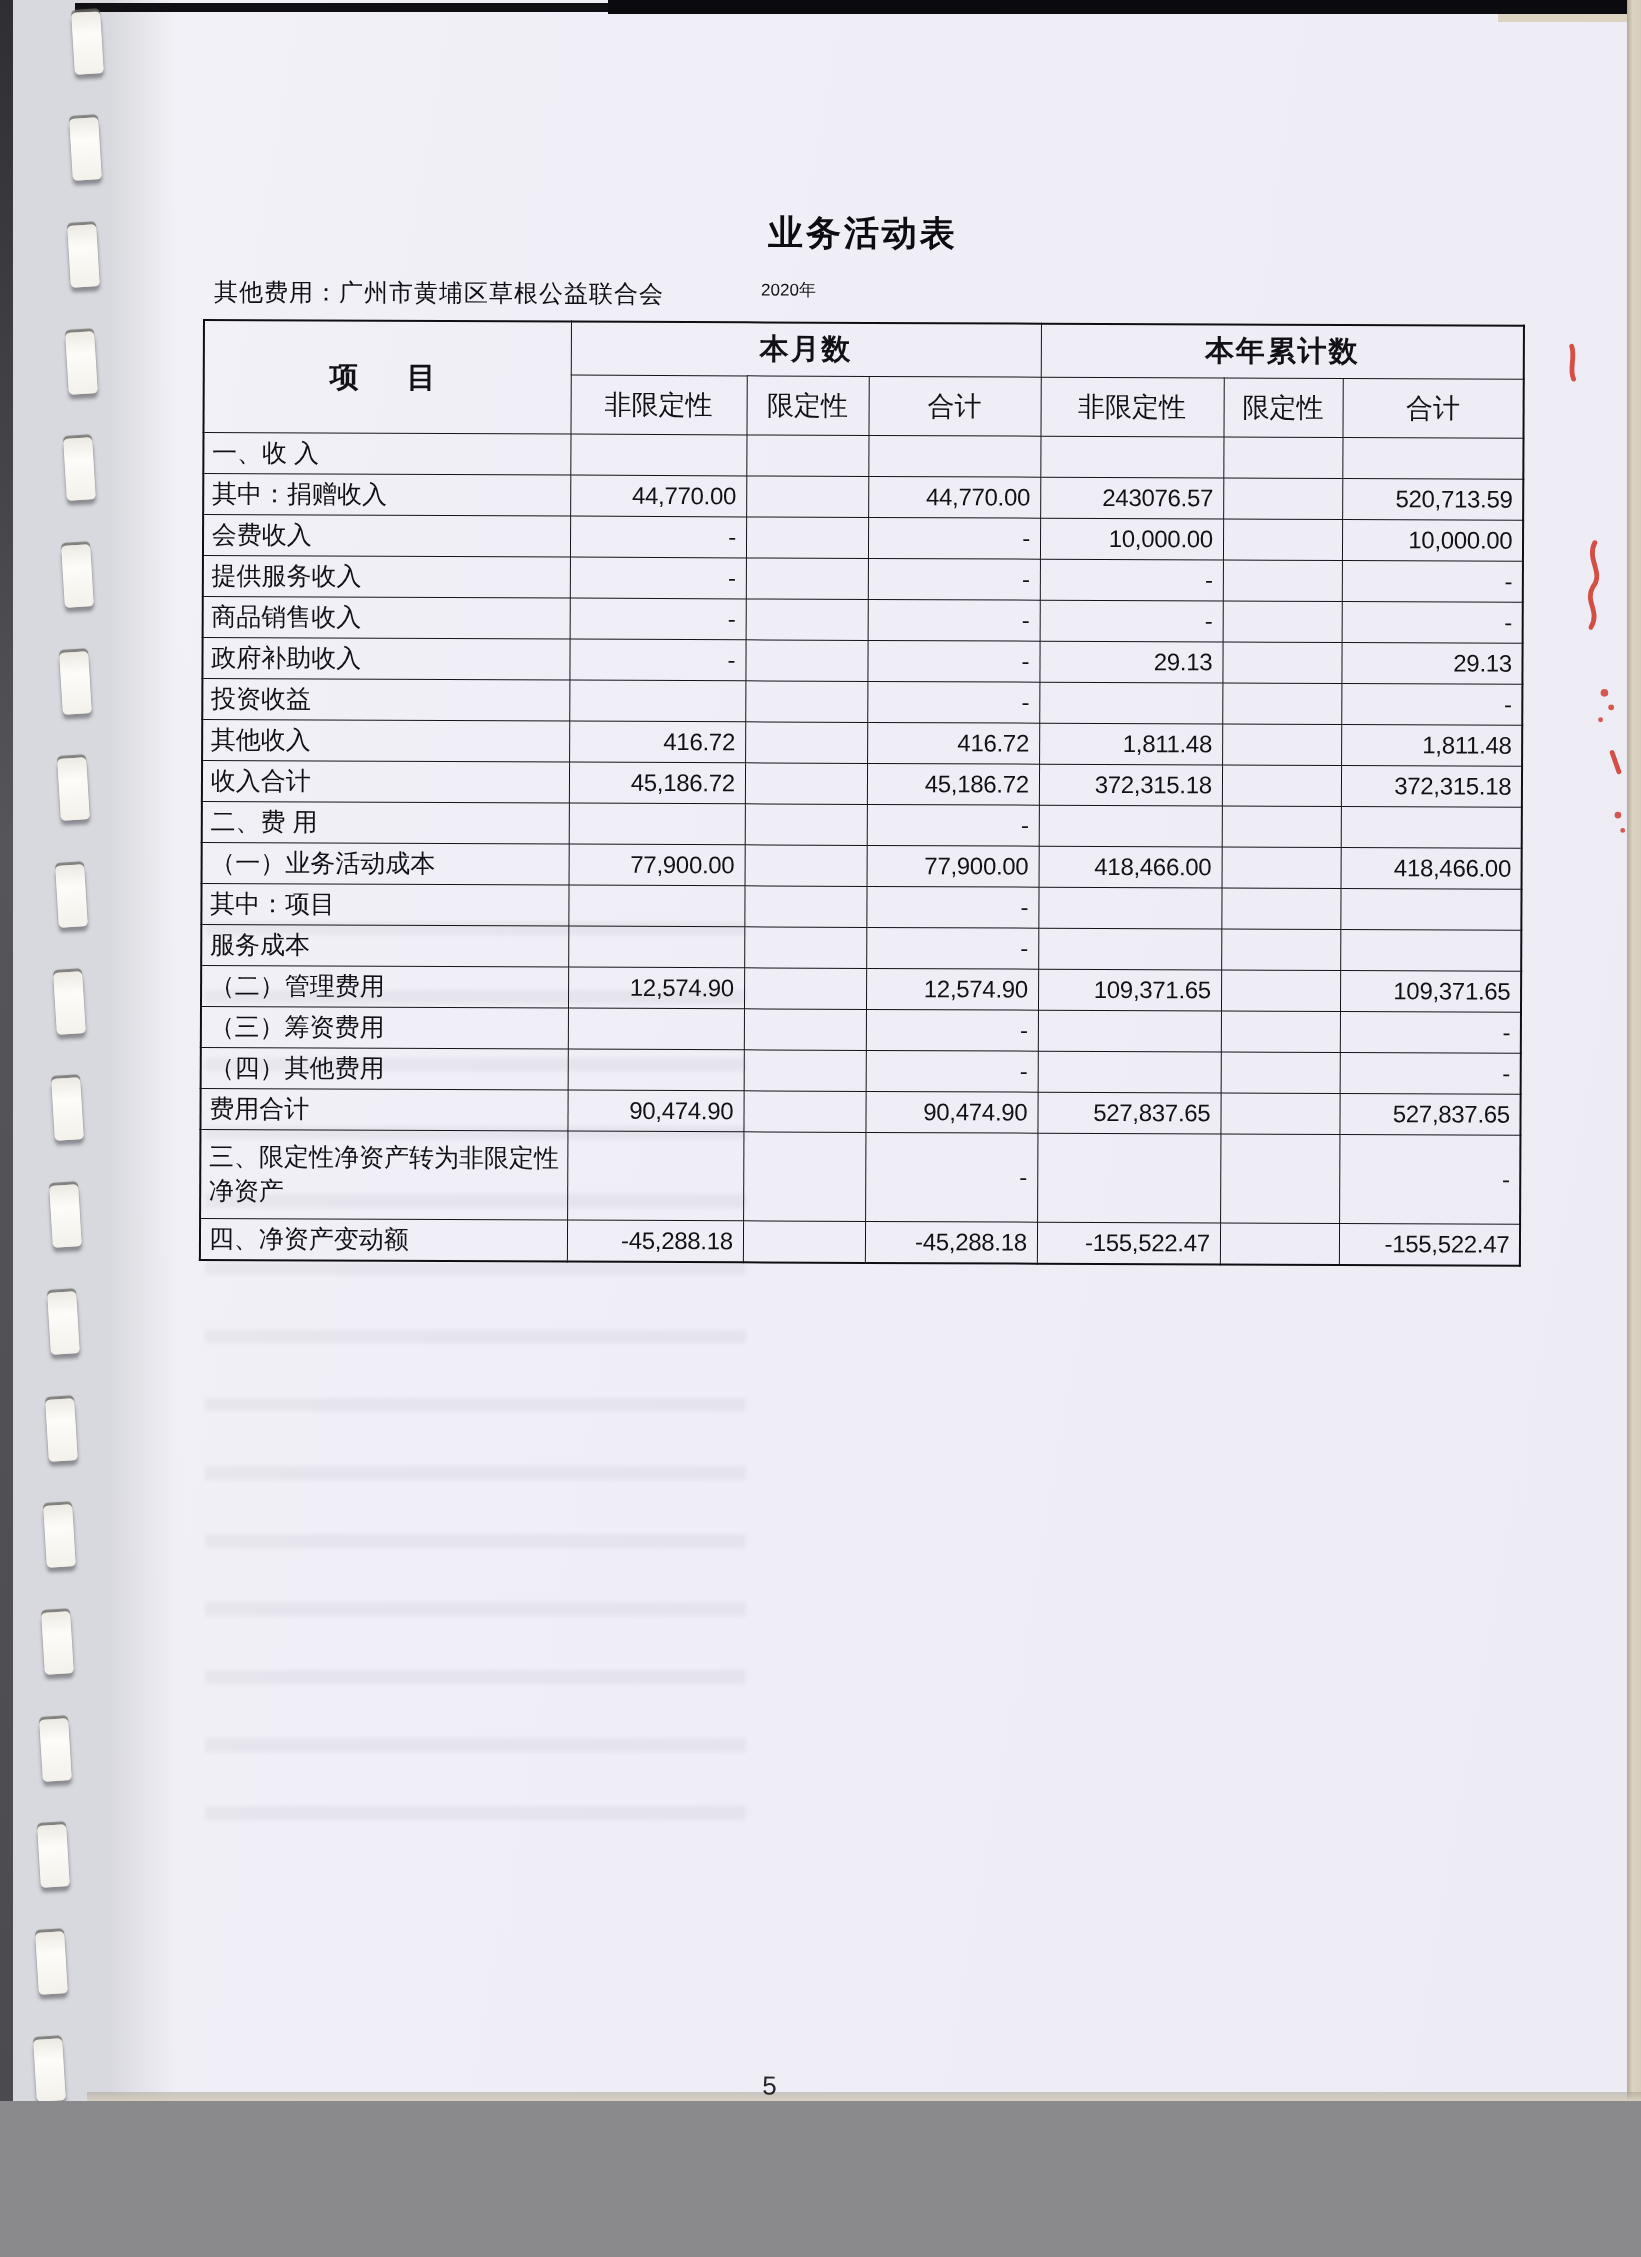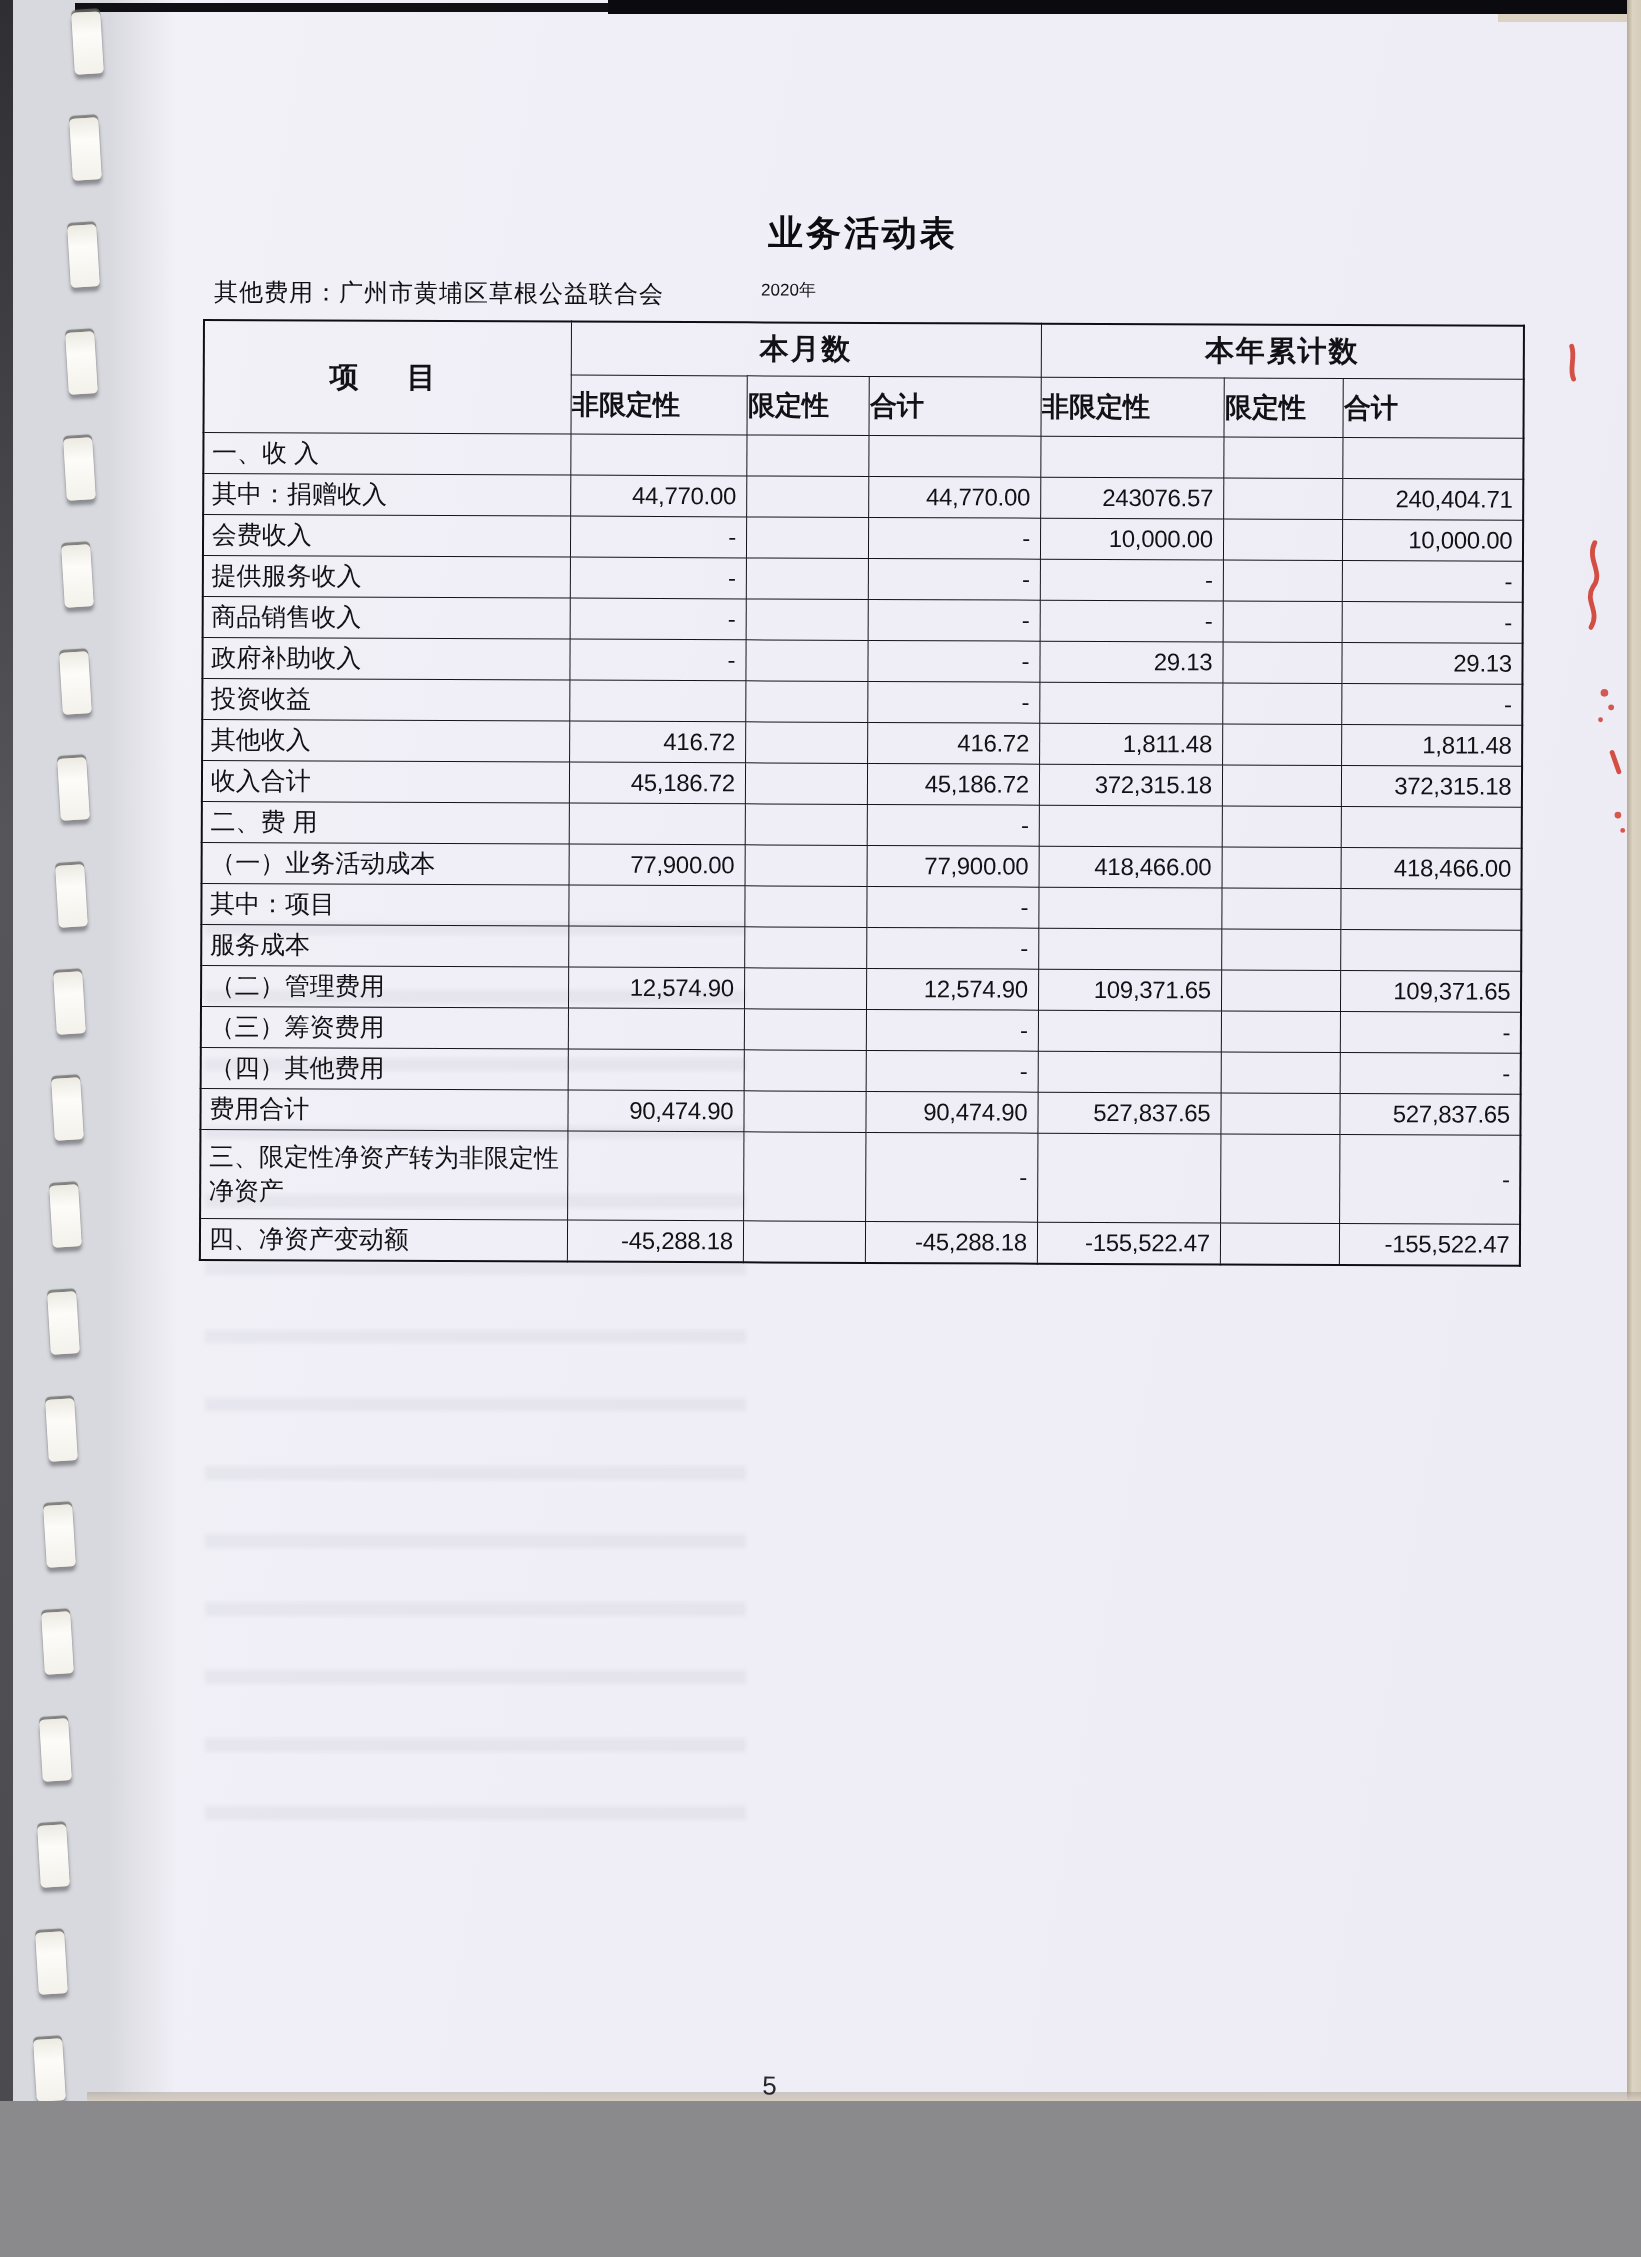--- a/index.html
+++ b/index.html
@@ -35,21 +35,21 @@
     transform:rotate(.25deg);transform-origin:203px 319px;}
   .title{position:absolute;left:203px;top:207px;width:1319px;text-align:center;
     font-size:35px;font-weight:bold;letter-spacing:2.9px;color:#0d0d11;}
   .info{position:absolute;left:214px;top:276px;font-size:24px;color:#101014;letter-spacing:1px;}
   .period{position:absolute;left:761px;top:276px;font-size:17px;color:#101014;}
   .pagenum{position:absolute;left:770px;top:2068px;font-size:26px;color:#26262c;}
   table.act{position:absolute;left:203px;top:319px;width:1319px;
     border-collapse:collapse;table-layout:fixed;border:2.9px solid #0e0e14;}
   table.act td{border:1.9px solid #14141b;overflow:hidden;white-space:normal;}
   td.h1{height:50px;font-size:29px;font-weight:bold;text-align:center;letter-spacing:1.9px;}
-  td.h2{height:56px;font-size:27px;font-weight:bold;}
+  td.h2{height:56px;font-size:27px;font-weight:normal;text-align:center;}
   td.item-h{font-size:29px;font-weight:bold;text-align:center;letter-spacing:9.7px;}
   td.rowlabel{font-size:25px;text-align:left;padding:1.9px 3.9px 1.9px 7.7px;line-height:1.35;}
   td.num{font-size:24px;text-align:right;padding-right:9.7px;letter-spacing:-0.3px;}
   tbody tr{height:41px;}
   tbody tr.tall{height:89px;}
 </style>
 </head>
 <body>
 
 <div class="scan">
@@ -143,21 +143,21 @@
             <td class="num"></td>
             <td class="num"></td>
           </tr>
           <tr>
             <td class="rowlabel">其中：捐赠收入</td>
             <td class="num">44,770.00</td>
             <td class="num"></td>
             <td class="num">44,770.00</td>
             <td class="num">243076.57</td>
             <td class="num"></td>
-            <td class="num">240,404.71</td>
+            <td class="num">520,713.59</td>
           </tr>
           <tr>
             <td class="rowlabel">会费收入</td>
             <td class="num">-</td>
             <td class="num"></td>
             <td class="num">-</td>
             <td class="num">10,000.00</td>
             <td class="num"></td>
             <td class="num">10,000.00</td>
           </tr>

